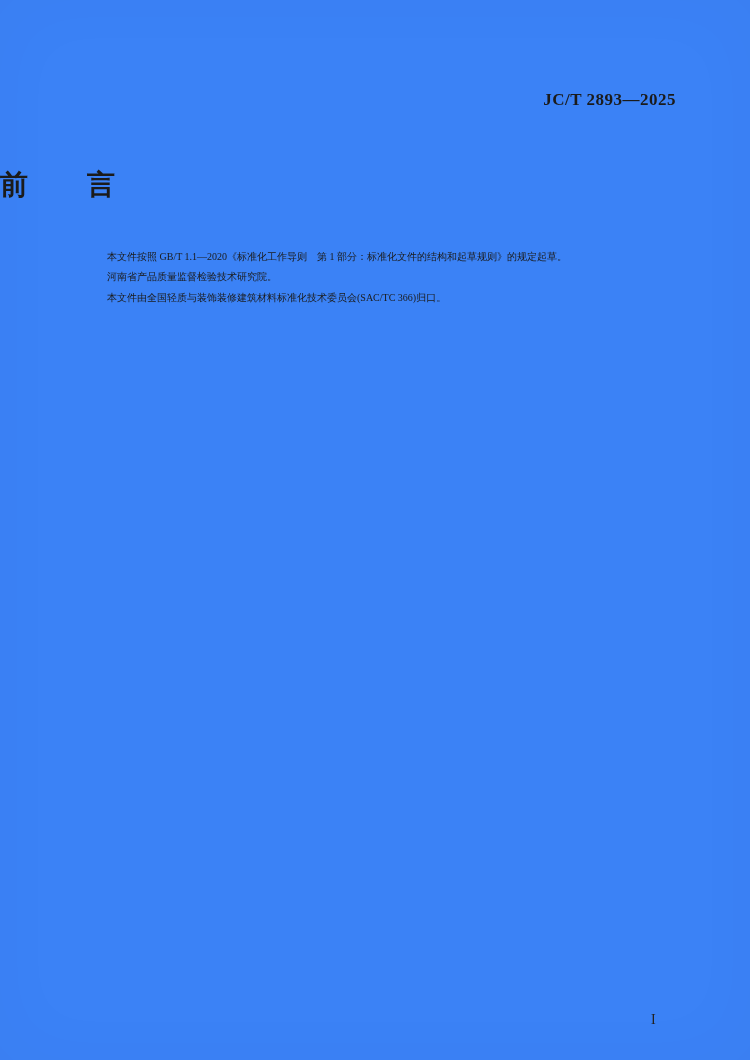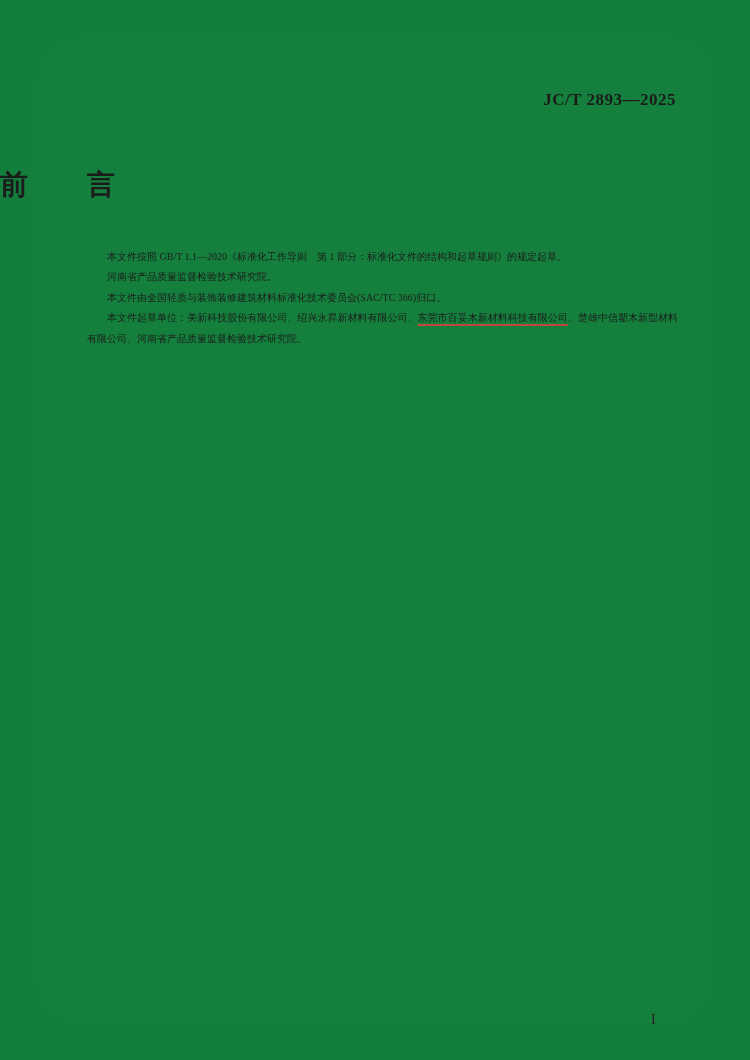--- a/index.html
+++ b/index.html
@@ -5,21 +5,21 @@
   html, body {
     margin: 0;
     padding: 0;
     background: #e9e9e7;
   }
   .page {
     position: relative;
     width: 750px;
     height: 1060px;
     margin: 0 auto;
-    background: #15803d;
+    background: #3b82f6;
     box-shadow: inset 0 0 80px rgba(0,0,0,0.025);
     font-family: "Liberation Serif", "DejaVu Serif", serif;
     color: #1b1b1b;
     overflow: hidden;
   }
   .doc-number {
     position: absolute;
     top: 90px;
     right: 74px;
     font-size: 17px;
@@ -76,20 +76,19 @@
 
   <main class="content">
 
     <p><span>本文件按照 GB/T 1.1—2020《标准化工作导则　第 1 部分：标准化文件的结构和起草规则》的规定起草。</span></p>
 
 
     <p><span>河南省产品质量监督检验技术研究院。</span></p>
 
     <p><span>本文件由全国轻质与装饰装修建筑材料标准化技术委员会(SAC/TC 366)归口。</span></p>
 
-    <p><span>本文件起草单位：美新科技股份有限公司、绍兴永昇新材料有限公司、</span><span class="red-underline">东莞市百妥木新材料科技有限公司</span><span>、楚雄中信塑木新型材料有限公司、河南省产品质量监督检验技术研究院。</span></p>
 
 
   </main>
 
   <div class="page-number">I</div>
 
 </div>
 
 </body></html>

